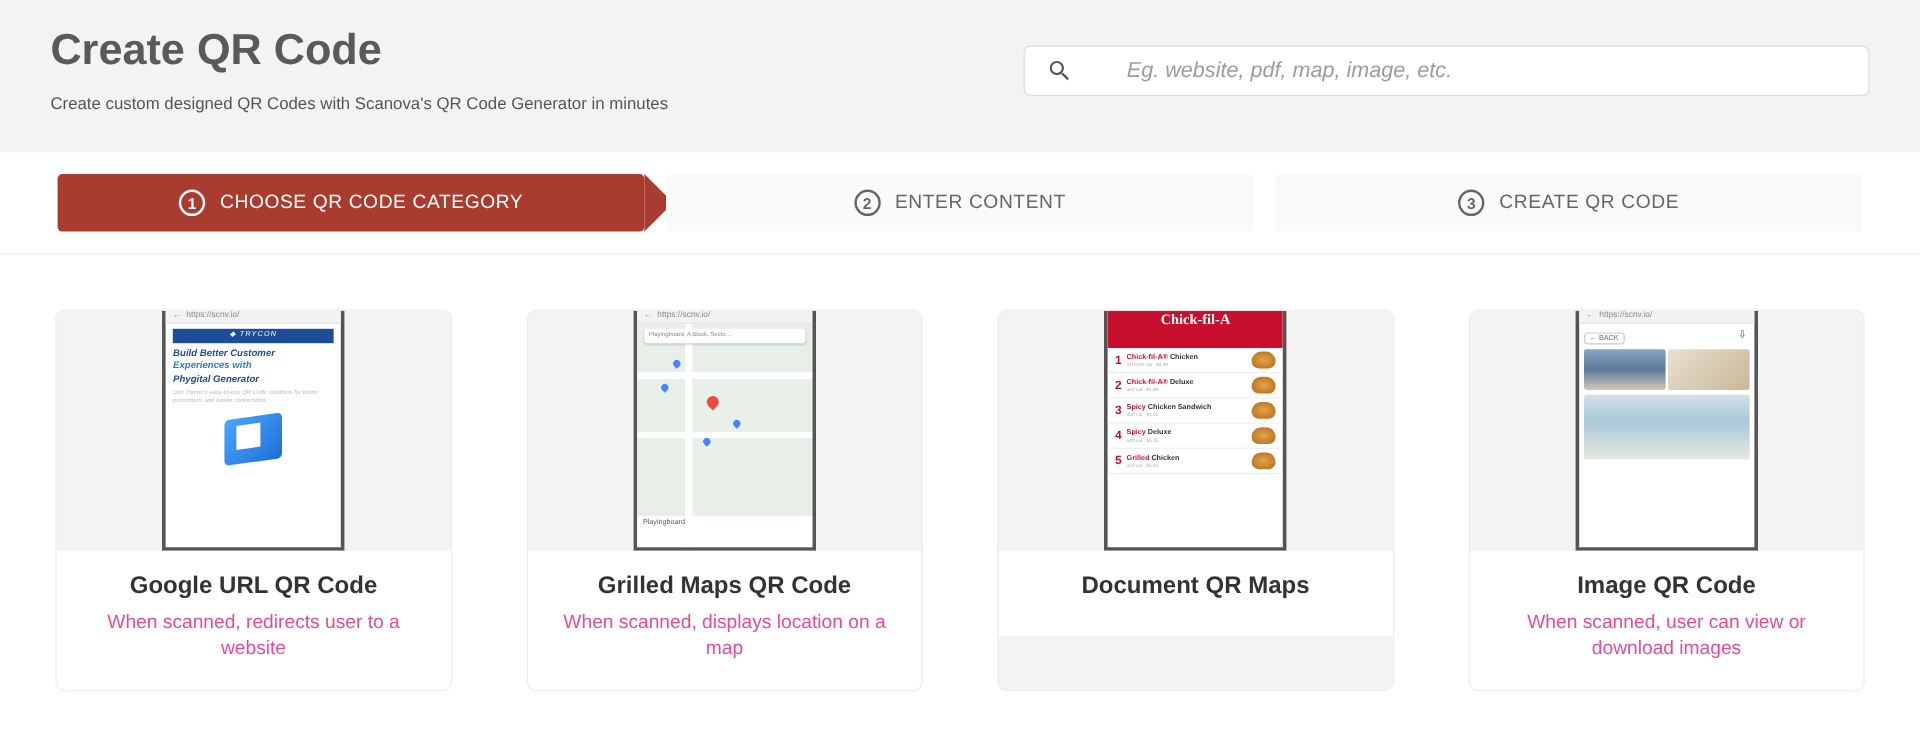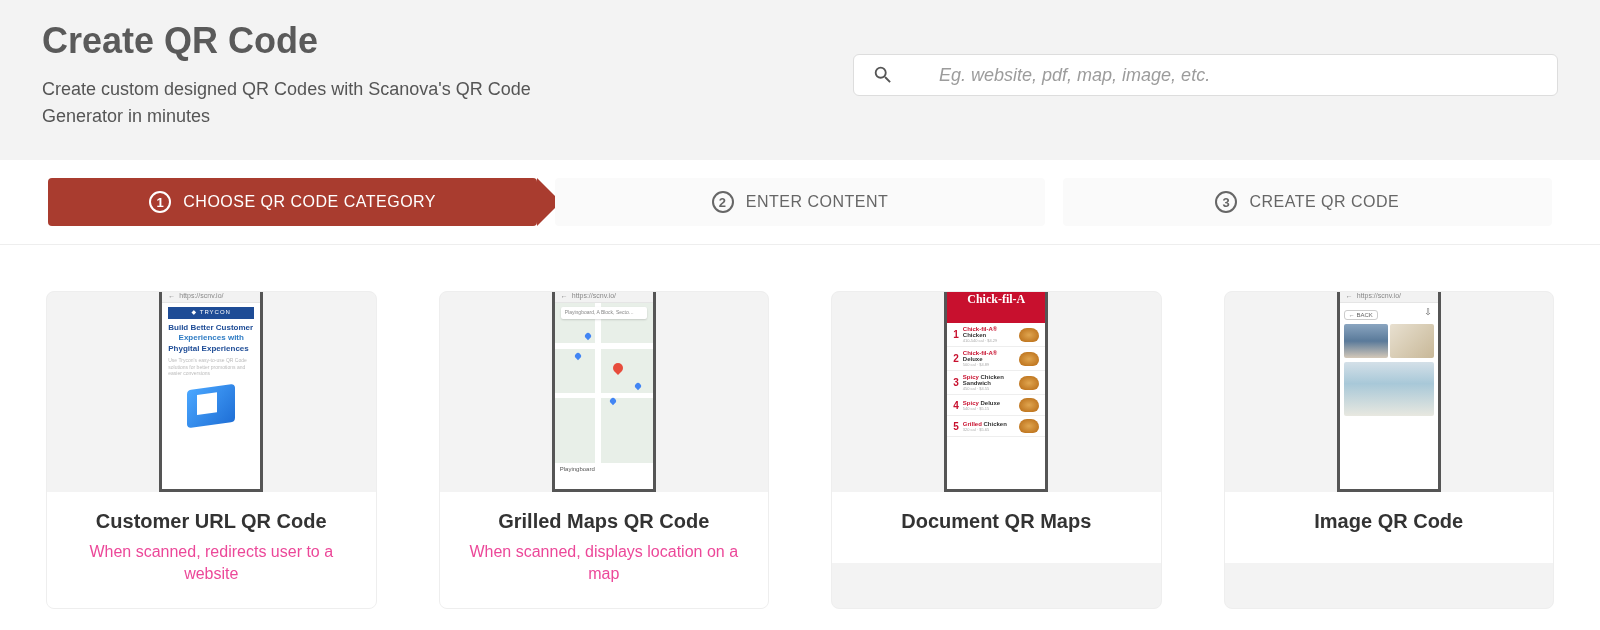--- a/index.html
+++ b/index.html
@@ -14,21 +14,21 @@
   gap: 40px;
 }
 .header-left { flex: 1; }
 .page-title {
   font-size: 36px;
   font-weight: 600;
   color: #5a5a5a;
   margin-bottom: 14px;
 }
 .page-subtitle {
-  font-size: 18px;
+  font-size: 14px;
   color: #555;
   line-height: 1.5;
   max-width: 560px;
 }
 .search-wrap {
   flex: 1;
   display: flex;
   justify-content: flex-end;
 }
 .search-box {
@@ -118,47 +118,47 @@
 }
 .card-preview {
   height: 200px;
   display: flex;
   justify-content: center;
   align-items: flex-end;
   padding-top: 22px;
   overflow: hidden;
 }
 .phone {
-  width: 104px;
+  width: 152px;
   height: 220px;
   background: #fff;
   border: 3px solid #555;
   border-top-left-radius: 18px;
   border-top-right-radius: 18px;
   position: relative;
   overflow: hidden;
 }
 .phone .urlbar {
   margin-top: 14px;
   height: 14px;
   background: #f2f2f2;
   border-bottom: 1px solid #e5e5e5;
   font-size: 7px;
   color: #888;
   padding: 2px 6px;
   display: flex;
   align-items: center;
   gap: 4px;
 }
-.phone-content { padding: 4px 6px; font-size: 7px; line-height: 1.3; }
+.phone-content { padding: 4px 6px; font-size: 7px; line-height: 1.3; font-style: italic; }
 
 
 .brandbar { background: #1e4c96; color:#fff; height:12px; font-size:6px; display:flex; align-items:center; justify-content:center; letter-spacing:1px; margin-bottom:4px;}
 .tagline1 { color:#1e4c96; font-weight:700; font-size:8px; }
-.tagline2 { color:#2f7cc4; font-weight:700; font-size:8px;text-align:center; }
+.tagline2 { color:#2f7cc4; font-weight:700; font-size:8px; }
 .tagline3 { color:#1e4c96; font-weight:700; font-size:8px; }
 .para { color:#bbb; font-size:5px; margin-top:3px; }
 .cube { width:48px; height:38px; margin:10px auto 0; background:linear-gradient(135deg,#4aa7ff,#1f6fd6); border-radius:4px; transform:skewY(-8deg); position:relative; }
 .cube::after { content:""; position:absolute; top:6px; left:10px; width:20px; height:20px; background:#fff; }
 
 
 .mapbg { position:absolute; top:28px; left:0; right:0; bottom:0; background:#e8efe8; }
 .mapsearch { position:absolute; top:32px; left:6px; right:6px; height:12px; background:#fff; border-radius:2px; box-shadow:0 1px 2px rgba(0,0,0,.15); font-size:5px; color:#888; padding:2px 4px; }
 .pin { position:absolute; width:10px; height:10px; background:#e74c3c; border-radius:50% 50% 50% 0; transform:rotate(-45deg); }
 .pin.blue { background:#4285f4; width:6px; height:6px; }
@@ -231,28 +231,28 @@
       <div class="phone">
 
         <div class="urlbar">
             <span>←</span>
             <span>https://scnv.io/</span>
           </div>
         <div class="phone-content">
           <div class="brandbar">◆ TRYCON</div>
           <div class="tagline1">Build Better Customer</div>
           <div class="tagline2">Experiences with</div>
-          <div class="tagline3">Phygital Experiences</div>
+          <div class="tagline3">Phygital Generator</div>
           <div class="para">Use Trycon's easy-to-use QR Code solutions for better promotions and easier conversions</div>
           <div class="cube"></div>
         </div>
       </div>
     </div>
     <div class="card-body">
-      <div class="card-title">Customer URL QR Code</div>
+      <div class="card-title">Google URL QR Code</div>
       <div class="card-desc">When scanned, redirects user to a website</div>
     </div>
   </div>
 
   <div class="card">
     <div class="card-preview">
       <div class="phone">
 
         <div class="urlbar">
             <span>←</span>
@@ -346,16 +346,17 @@
         </div>
         <div class="imggrid">
           <div class="imgcell" style="background:linear-gradient(180deg,#8aa5c0,#5a7a9a 50%,#d4c8b8);"></div>
           <div class="imgcell" style="background:linear-gradient(135deg,#e8e0d0,#c8b898);"></div>
           <div class="imgbig"></div>
         </div>
       </div>
     </div>
     <div class="card-body">
       <div class="card-title">Image QR Code</div>
+      <div class="card-desc">When scanned, user can view or download images</div>
     </div>
   </div>
 
 </div>
 
 </body></html>

